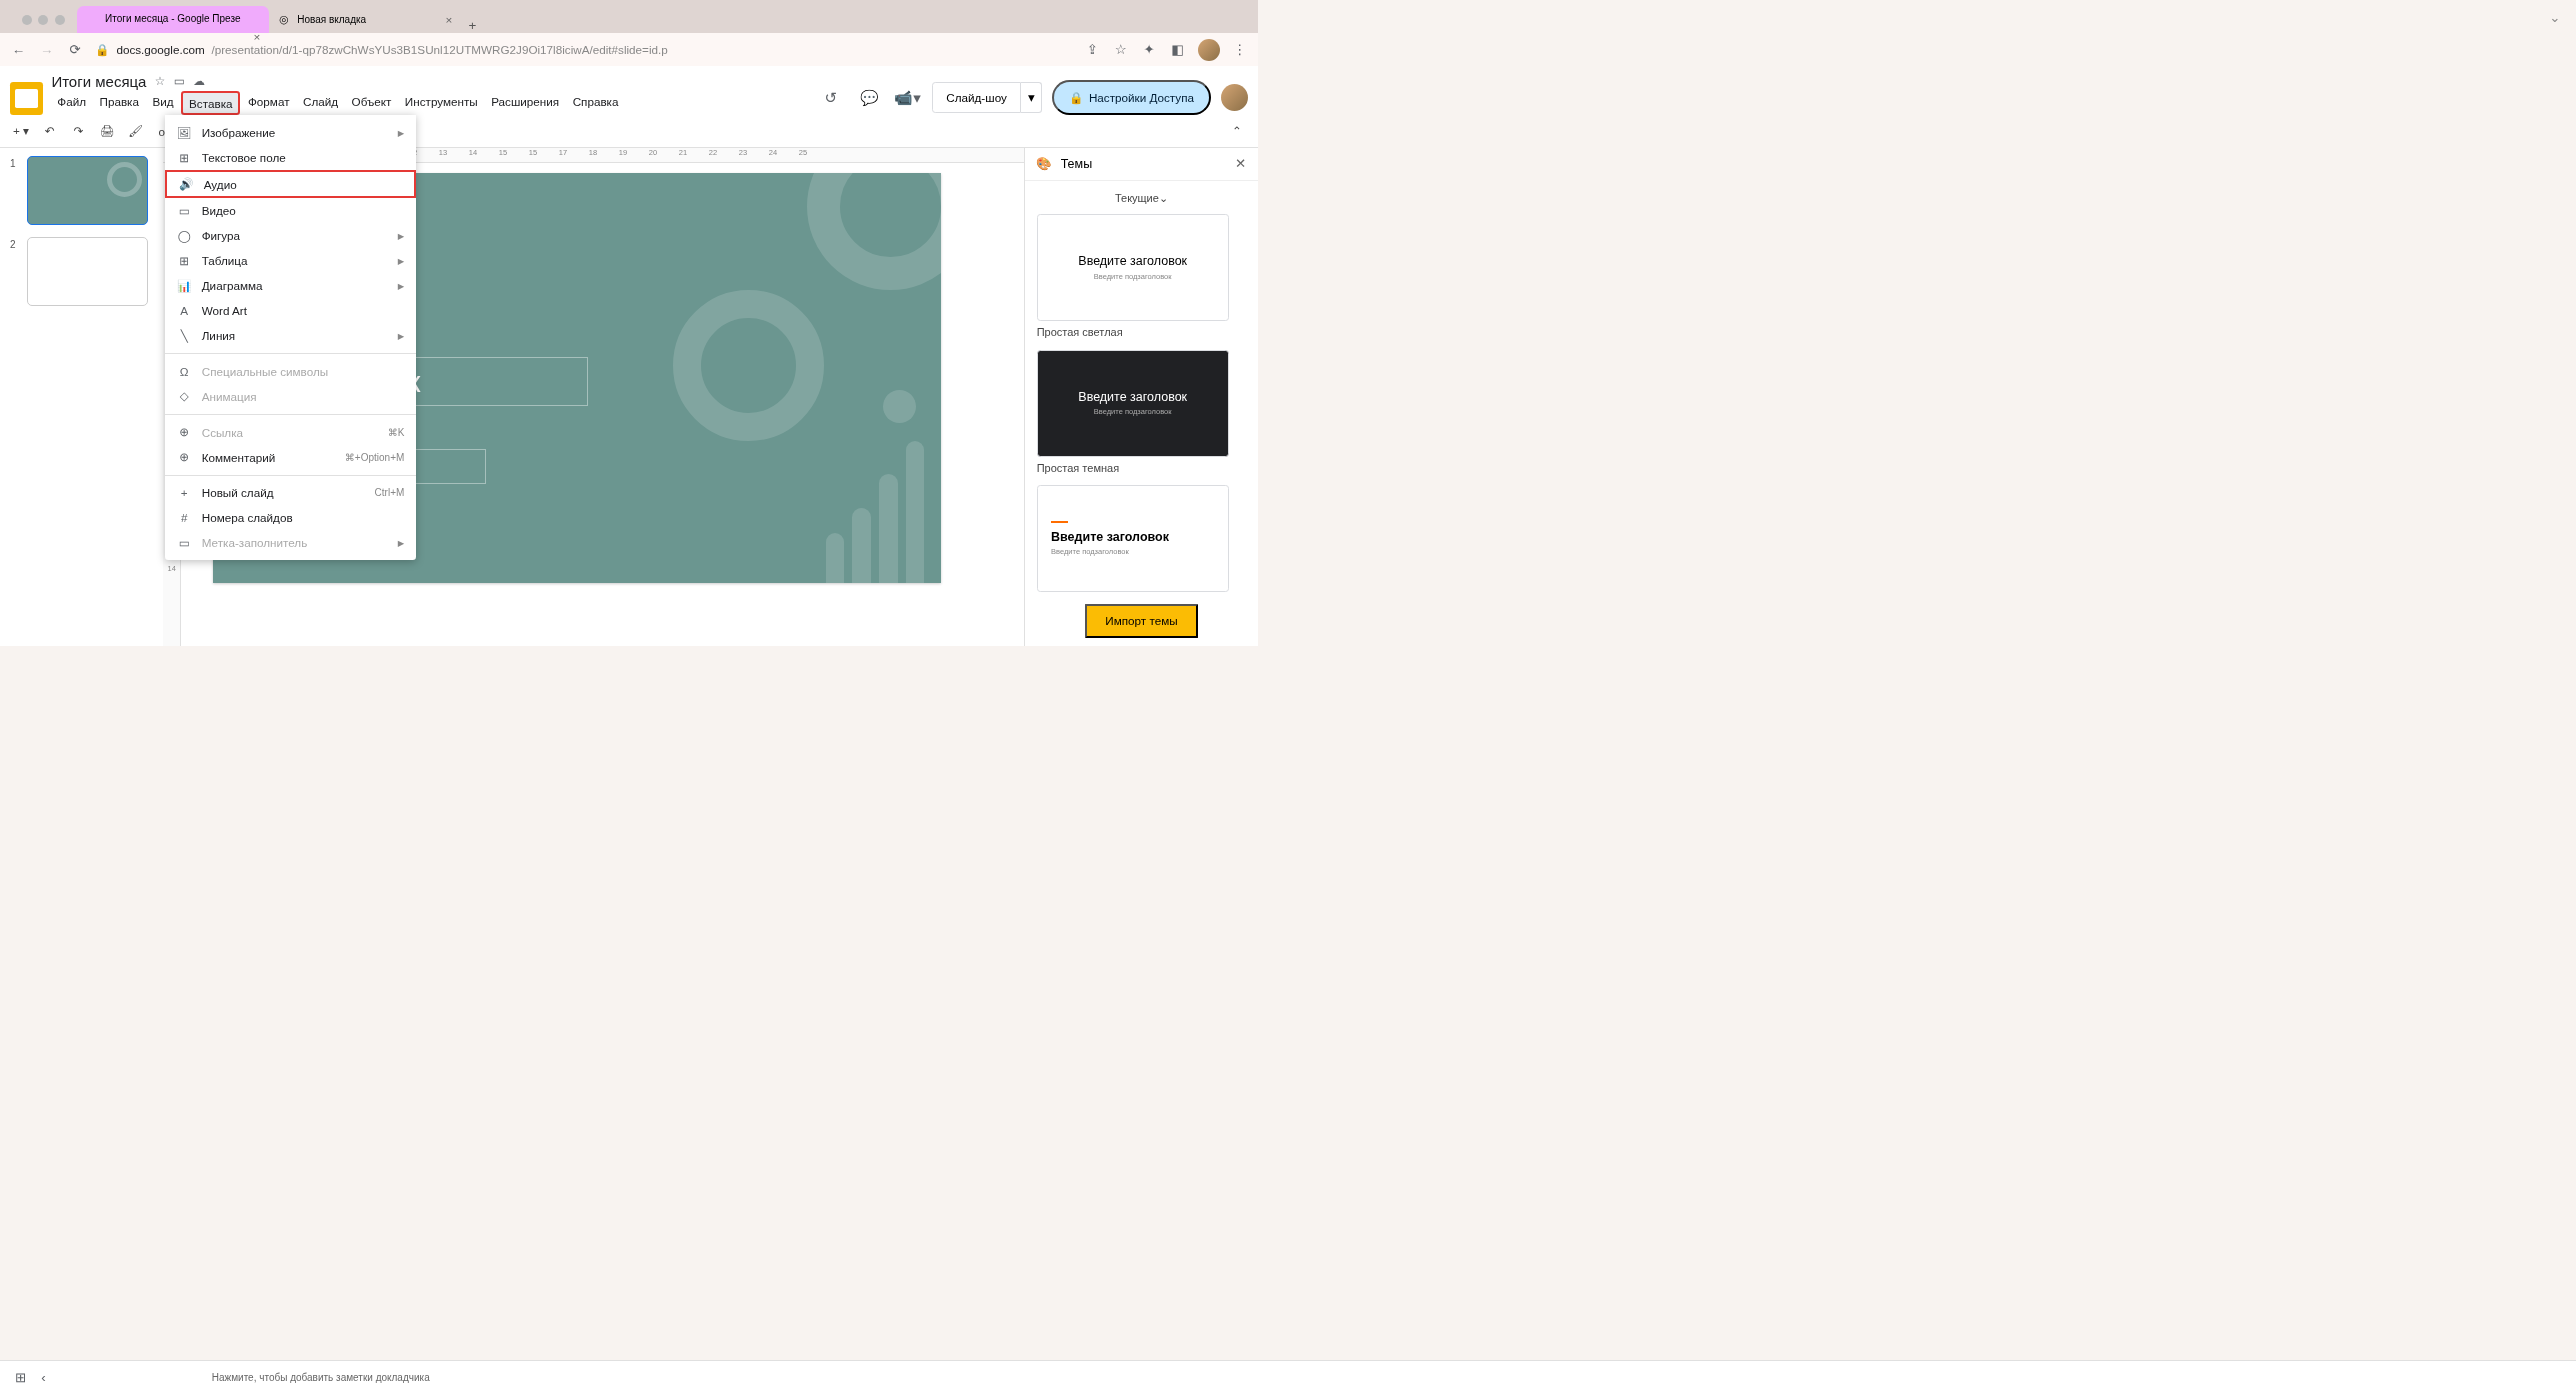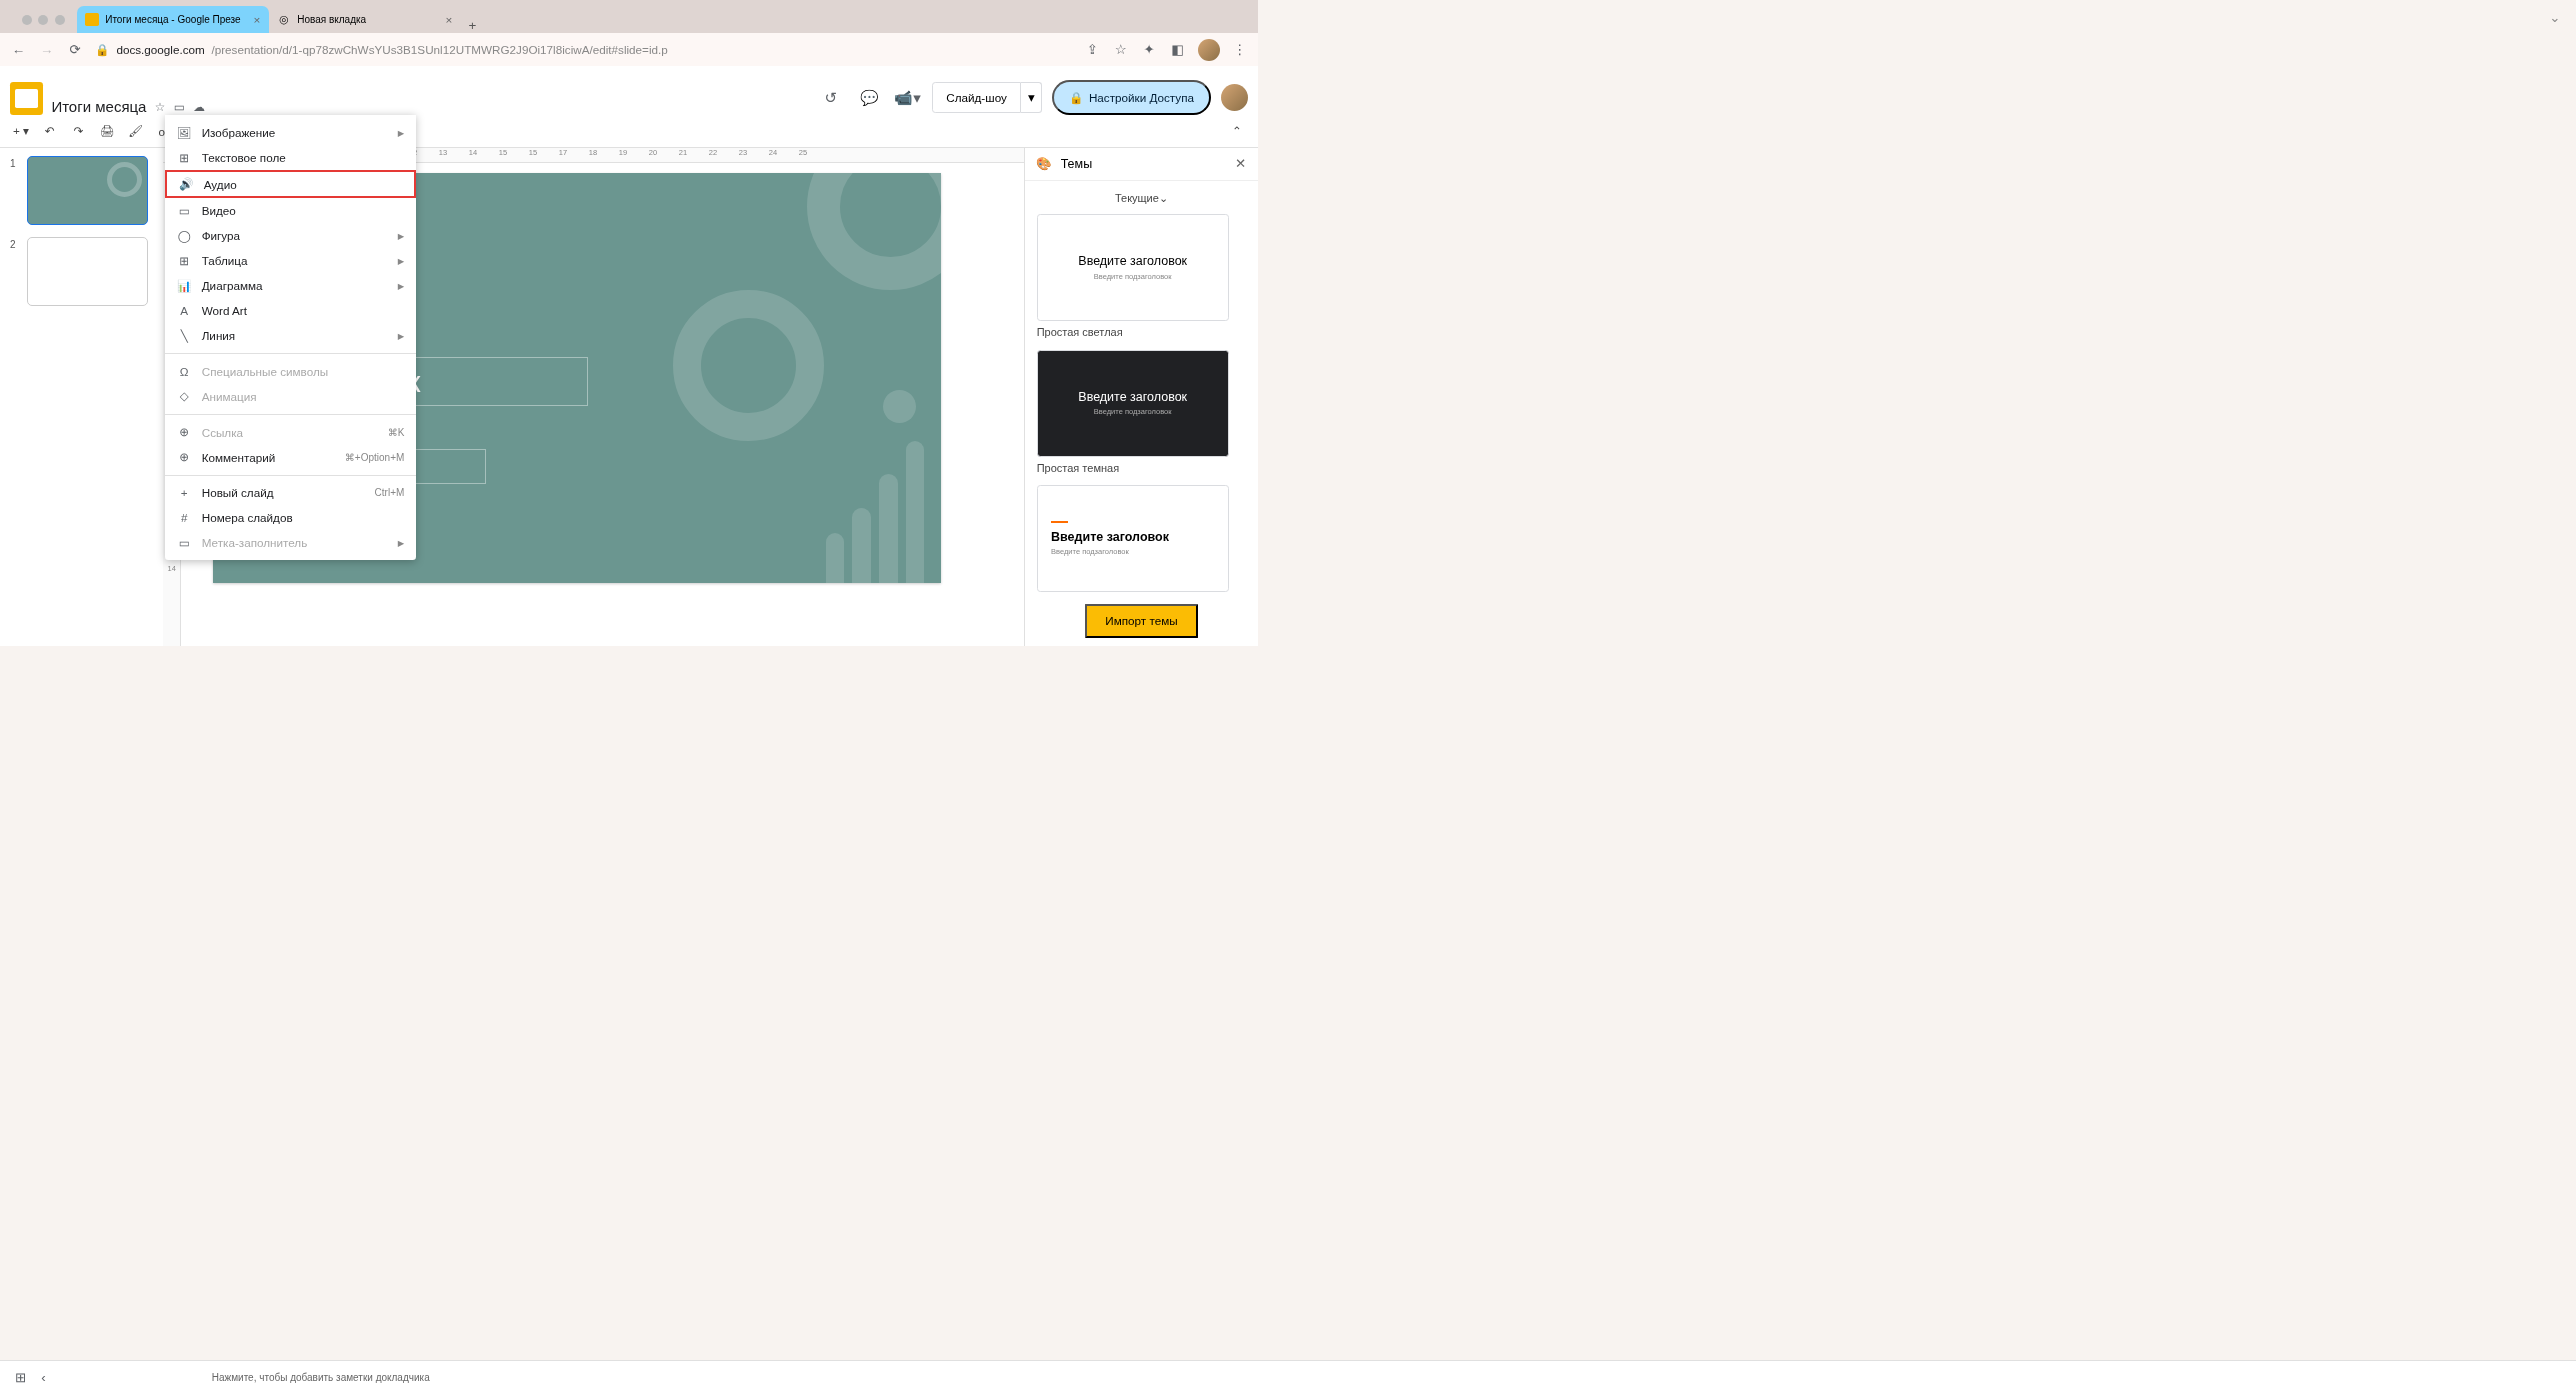--- a/index.html
+++ b/index.html
@@ -4,21 +4,21 @@
 <style>
 * { margin: 0; padding: 0; box-sizing: border-box; font-family: Arial, sans-serif; }
 body { background: #f8f3f0; width: 1258px; height: 680px; overflow: hidden; }
 
 
 .browser-chrome { height: 66px; background: #dfd5d2; }
 .tab-strip { height: 33px; display: flex; align-items: flex-end; padding-left: 10px; }
 .mac-dots { display: flex; gap: 6.7px; padding: 0 11.7px 8.4px; }
 .mac-dot { width: 10px; height: 10px; border-radius: 50%; background: #bbb; }
 .tab { height: 27px; display: flex; align-items: center; padding: 0 8.4px; font-size: 10px; border-radius: 6.7px 6.7px 0 0; min-width: 192px; gap: 6.7px; }
-.tab.active { background: #7dd3fc; }
+.tab.active { background: #f0abfc; flex-direction: column; }
 .tab-favicon { width: 13.4px; height: 13.4px; display: inline-flex; align-items: center; justify-content: center; font-size: 11px; }
 .tab-close { margin-left: auto; color: #666; font-size: 11.7px; }
 .tab-new { width: 23.4px; text-align: center; font-size: 13.4px; color: #555; }
 .addr-bar { height: 33px; background: #fdf7f5; display: flex; align-items: center; padding: 0 10px; gap: 11.7px; }
 .nav-icon { width: 16.7px; height: 16.7px; display: inline-flex; align-items: center; justify-content: center; color: #5f6368; font-size: 13.4px; }
 .url-field { flex: 1; display: flex; align-items: center; gap: 6.7px; font-size: 11.7px; color: #202124; }
 .url-host { color: #202124; }
 .url-path { color: #888; }
 .right-icons { display: flex; gap: 11.7px; align-items: center; }
 .avatar { width: 22px; height: 22px; border-radius: 50%; background: linear-gradient(135deg,#d4a574,#8b6f47); }
@@ -148,20 +148,32 @@
 
 <div class="app-header">
   <div class="slides-logo"></div>
   <div class="doc-area">
     <div class="doc-title-row">
       <span class="doc-title">Итоги месяца</span>
       <span class="doc-icon">☆</span>
       <span class="doc-icon">▭</span>
       <span class="doc-icon">☁</span>
     </div>
+    <div class="menu-bar" id="menu-bar">
+        <span class="menu-item">Файл</span>
+        <span class="menu-item">Правка</span>
+        <span class="menu-item">Вид</span>
+        <span class="menu-item highlighted">Вставка</span>
+        <span class="menu-item">Формат</span>
+        <span class="menu-item">Слайд</span>
+        <span class="menu-item">Объект</span>
+        <span class="menu-item">Инструменты</span>
+        <span class="menu-item">Расширения</span>
+        <span class="menu-item">Справка</span>
+      </div>
   </div>
   <div class="header-right">
     <span class="hdr-btn">↺</span>
     <span class="hdr-btn">💬</span>
     <span class="hdr-btn">📹▾</span>
     <div style="display:flex">
       <button class="slideshow-btn">Слайд-шоу</button>
       <button class="slideshow-dd">▾</button>
     </div>
     <button class="share-btn">

